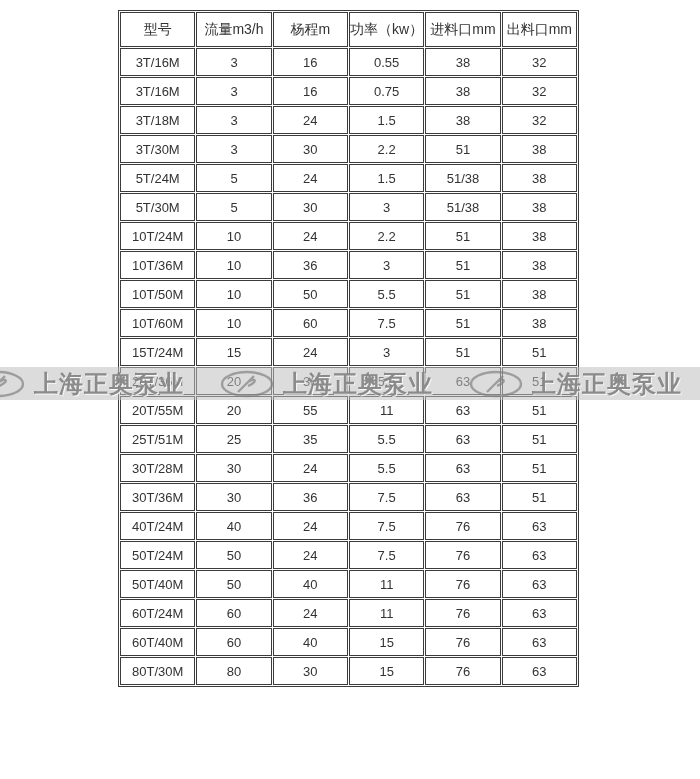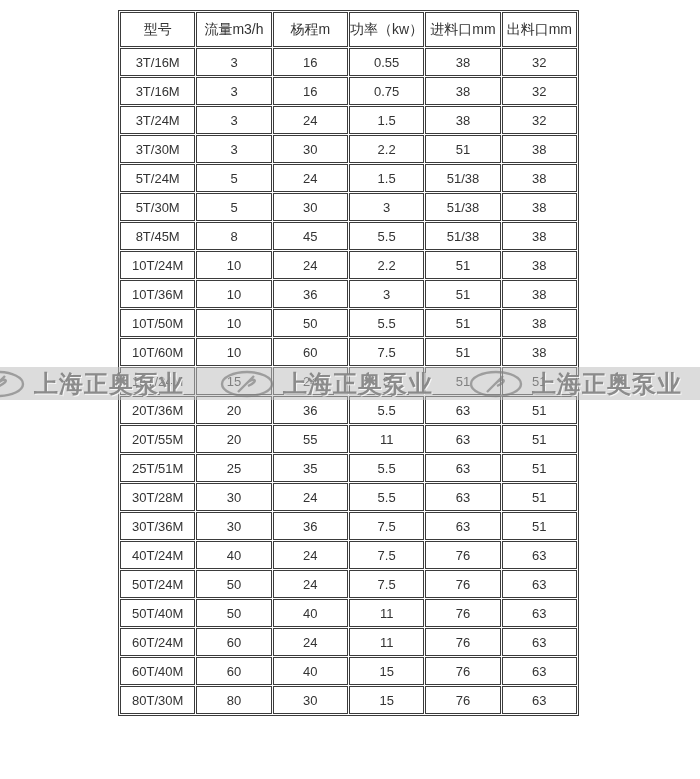--- a/index.html
+++ b/index.html
@@ -97,21 +97,21 @@
           </tr>
           <tr>
             <td>3T/16M</td>
             <td>3</td>
             <td>16</td>
             <td>0.75</td>
             <td>38</td>
             <td>32</td>
           </tr>
           <tr>
-            <td>3T/24M</td>
+            <td>3T/18M</td>
             <td>3</td>
             <td>24</td>
             <td>1.5</td>
             <td>38</td>
             <td>32</td>
           </tr>
           <tr>
             <td>3T/30M</td>
             <td>3</td>
             <td>30</td>
@@ -125,28 +125,20 @@
             <td>24</td>
             <td>1.5</td>
             <td>51/38</td>
             <td>38</td>
           </tr>
           <tr>
             <td>5T/30M</td>
             <td>5</td>
             <td>30</td>
             <td>3</td>
-            <td>51/38</td>
-            <td>38</td>
-          </tr>
-          <tr>
-            <td>8T/45M</td>
-            <td>8</td>
-            <td>45</td>
-            <td>5.5</td>
             <td>51/38</td>
             <td>38</td>
           </tr>
           <tr>
             <td>10T/24M</td>
             <td>10</td>
             <td>24</td>
             <td>2.2</td>
             <td>51</td>
             <td>38</td>

